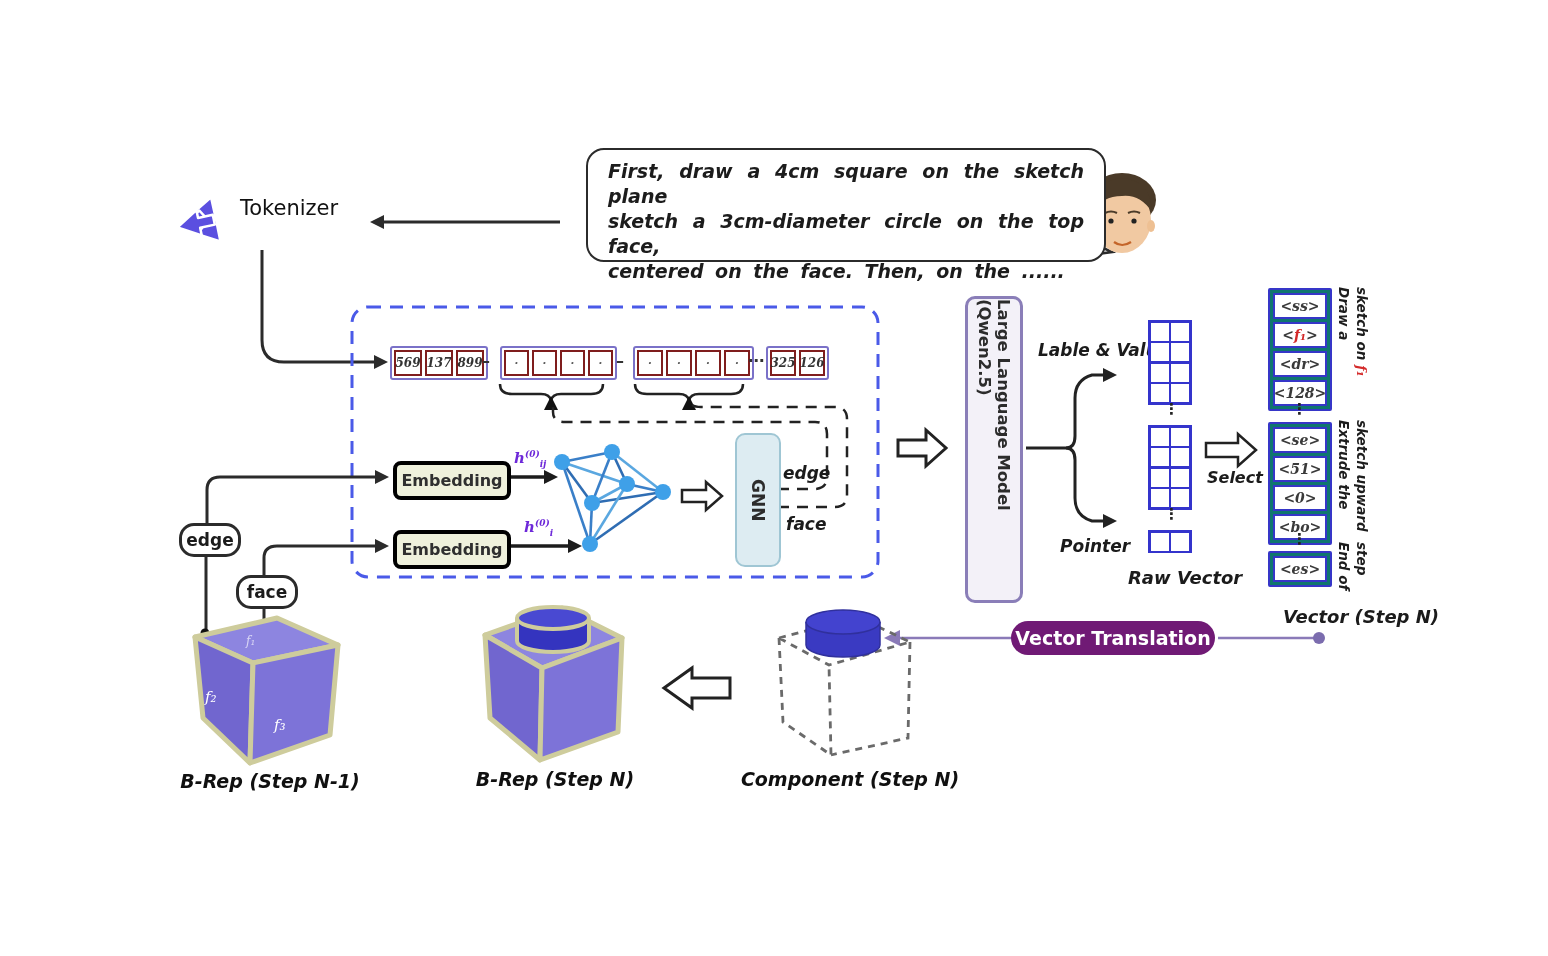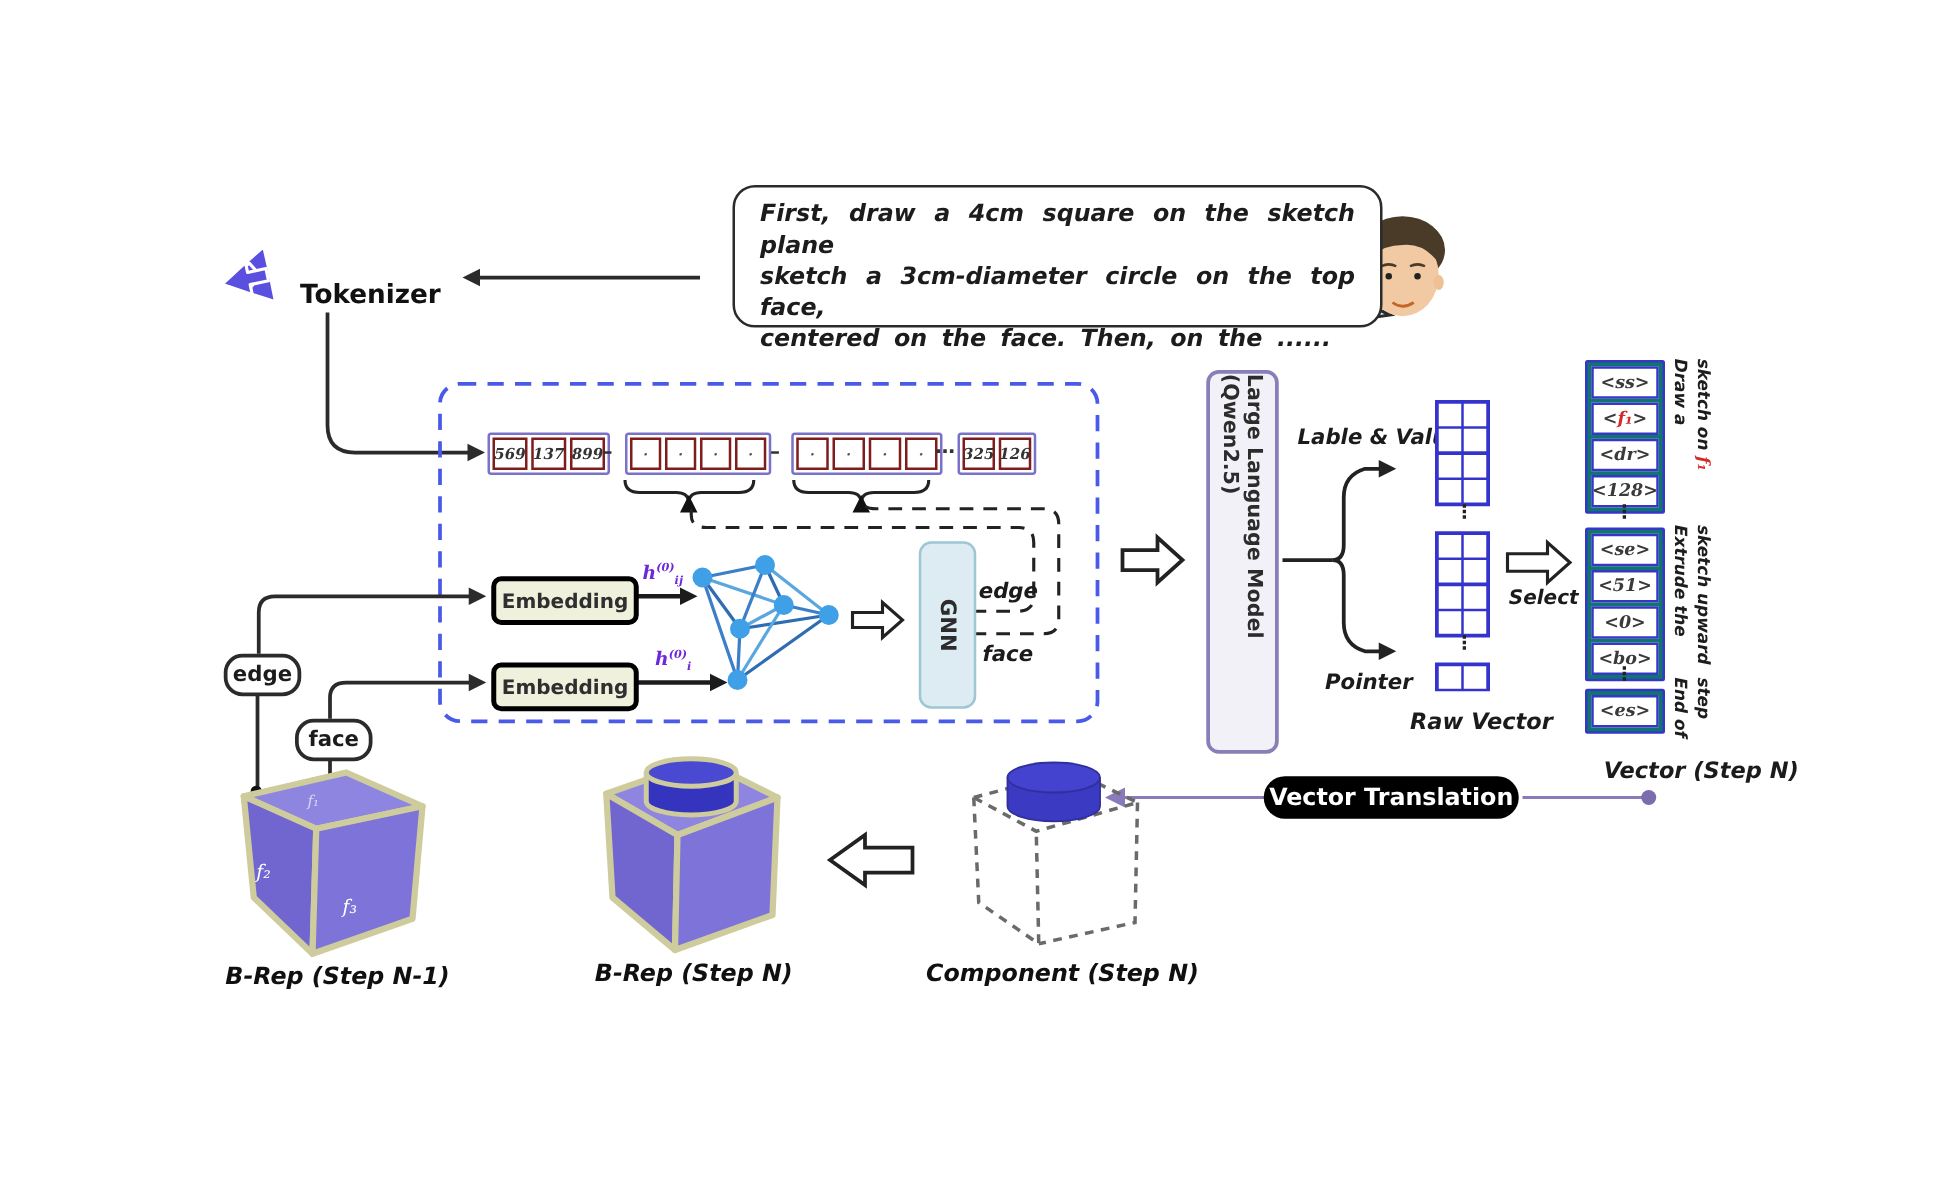--- a/index.html
+++ b/index.html
@@ -8,21 +8,21 @@
   .abs{position:absolute;}
   svg{position:absolute;left:0;top:0;}
 
   
   .bubble{left:566px;top:148px;width:520px;height:114px;border:2.5px solid #2b2b2b;border-radius:18px;
           background:#fff;padding:9px 20px 16px 20px;box-sizing:border-box;margin-left:20px;}
   .bl{font-style:italic;font-weight:600;font-size:19px;line-height:25px;color:#1c1c1c;
       word-spacing:5px;text-align:justify;text-align-last:justify;font-family:"DejaVu Sans",sans-serif;}
   .bl.last{text-align:left;text-align-last:left;}
 
-  .toklabel{left:240px;top:223px;font-size:21px;font-weight:bold;color:#111;}
+  .toklabel{left:240px;top:196px;font-size:21px;font-weight:normal;color:#111;}
 
   
   .mfm-pill{left:475px;top:291px;width:264px;height:32px;background:#5c5db8;border-radius:16px;
             color:#fff;font-weight:bold;font-size:17px;display:flex;align-items:center;justify-content:center;}
 
   
   .cellrow{display:flex;gap:3px;border:2px solid #7a71c8;border-radius:3px;background:#fff;padding:2px;}
   .cell{border:2px solid #7f1d1d;background:#fff;display:flex;align-items:center;justify-content:center;
         font-family:"DejaVu Serif",serif;font-style:italic;font-weight:bold;font-size:12px;color:#333;}
   .c24{width:24px;height:22px;} .c21{width:21px;height:22px;} .c22{width:22px;height:22px;}
@@ -54,21 +54,21 @@
           flex-direction:column;gap:3px;}
   .vcell{width:50px;height:22px;border:2.5px solid #3636c8;background:#fff;display:flex;align-items:center;
          justify-content:center;font-family:"DejaVu Serif",serif;font-style:italic;font-weight:bold;
          font-size:14px;color:#3a3a3a;}
   .red{color:#d42a2a;}
 
   .annrow{display:flex;gap:2px;}
   .annline{writing-mode:vertical-rl;font-style:italic;font-weight:bold;font-size:13.5px;color:#1d1d1d;
            white-space:nowrap;}
 
-  .vt-pill{left:1011px;top:621px;width:204px;height:34px;background:#000000;border-radius:17px;color:#fff;
+  .vt-pill{left:1011px;top:621px;width:204px;height:34px;background:#701a75;border-radius:17px;color:#fff;
            font-weight:bold;font-size:19px;display:flex;align-items:center;justify-content:center;}
 
   .pill{background:#fff;border:3px solid #2b2b2b;border-radius:15px;display:flex;align-items:center;
         justify-content:center;font-weight:bold;font-size:17px;color:#1b1b1b;}
 
   .flabel{font-family:"DejaVu Serif",serif;font-style:italic;color:#fff;font-size:15px;}
   .caption{font-style:italic;font-weight:bold;font-size:19px;color:#101010;}
 </style>
 </head>
 <body>

